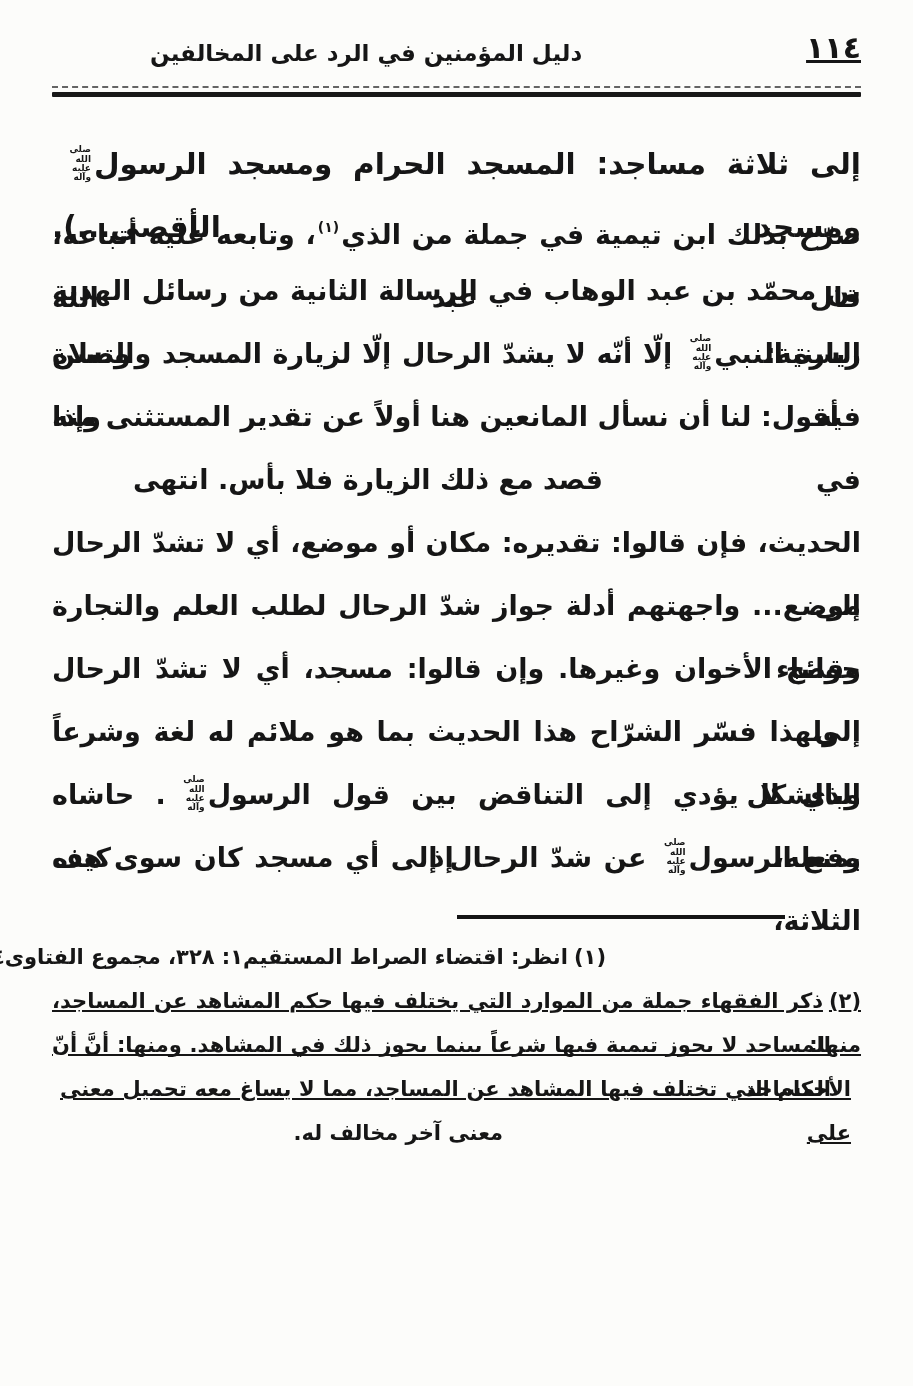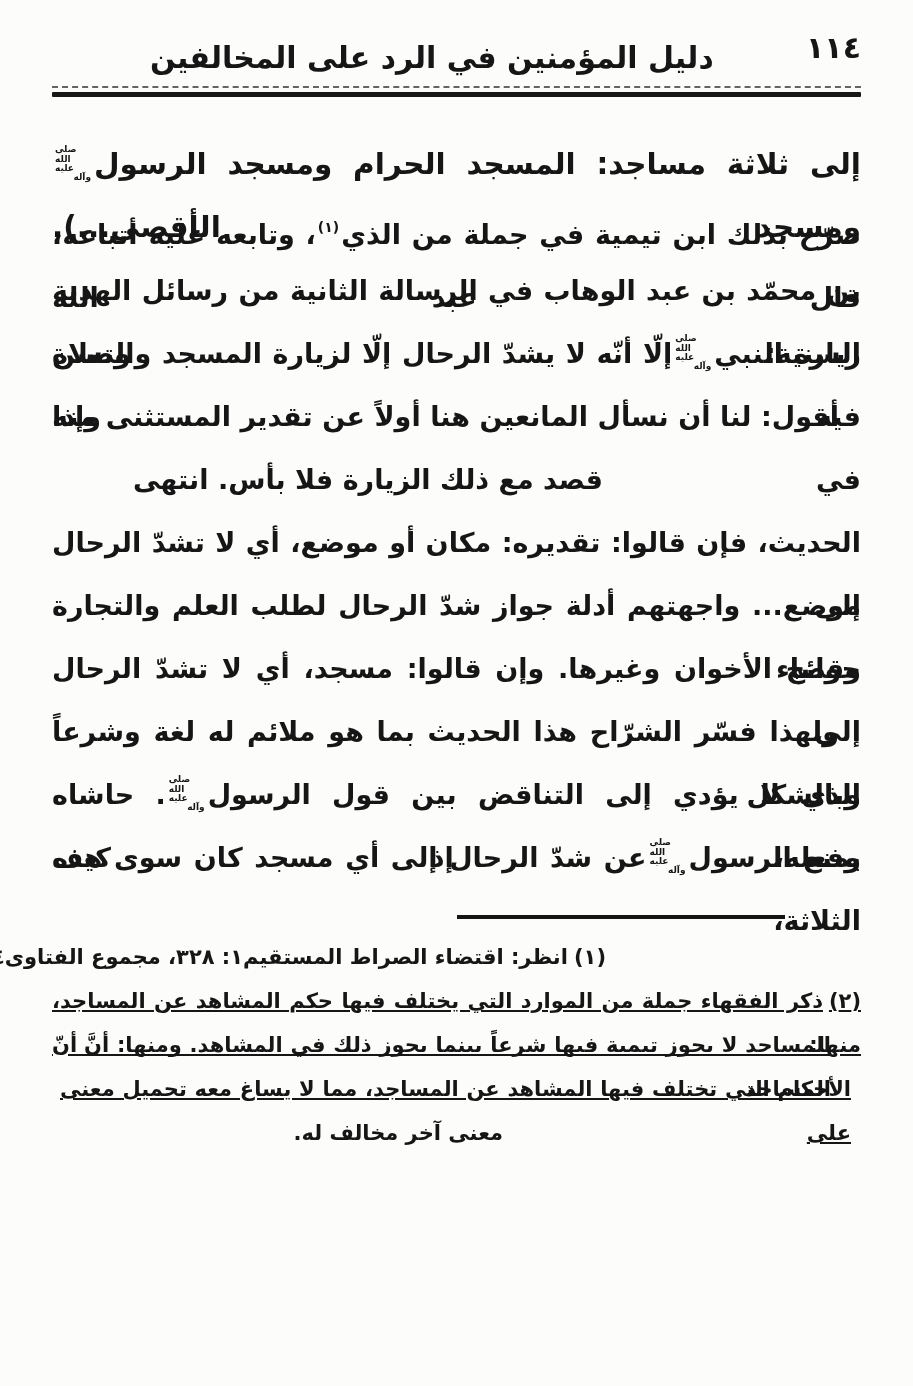--- a/index.html
+++ b/index.html
@@ -12,25 +12,25 @@
     color:#161616;
     font-family:"DejaVu Sans", sans-serif;
     font-weight:700;
     direction:rtl;
     overflow:hidden;
   }
   
   .header { position:relative; height:86px; }
   .page-number {
     position:absolute; top:30px; right:52px;
-    font-size:30px; letter-spacing:4px;
+    font-size:30px; letter-spacing:4px;text-decoration:underline;
   }
   .header-title {
     position:absolute; top:40px; left:150px;
-    font-size:30px;
+    font-size:23px;
   }
   .rules { padding:0 52px; }
   .rule-dotted {
     border-top:2px dashed #4a4a4a;
     height:0; margin-bottom:4px; opacity:.85;
   }
   .rule-thick { height:5px; background:#181818; border-radius:1px; }
 
   
   .main { margin-top:36px; padding:0 52px; }
@@ -41,21 +41,21 @@
   }
   .l-just  { white-space:normal; text-align:justify; text-align-last:justify; }
   .l-start { text-align:right; }
   .l-quote { font-size:29.5px; letter-spacing:-0.5px; }
   .indent  { text-indent:22px; }
   .l-offset-quote { text-align:right; margin-right:258px; }
 
   .hon {
     display:inline-block; width:36px;
     font-size:9px; line-height:1.02;
-    vertical-align:-6px; text-align:left;
+    vertical-align:-6px; text-align:right;
     margin:0 3px; white-space:normal;
     letter-spacing:0;
   }
   .fnref {
     font-size:14px; vertical-align:12px;
     letter-spacing:-1px; margin:0 2px;
   }
 
   
   .fn-sep {

